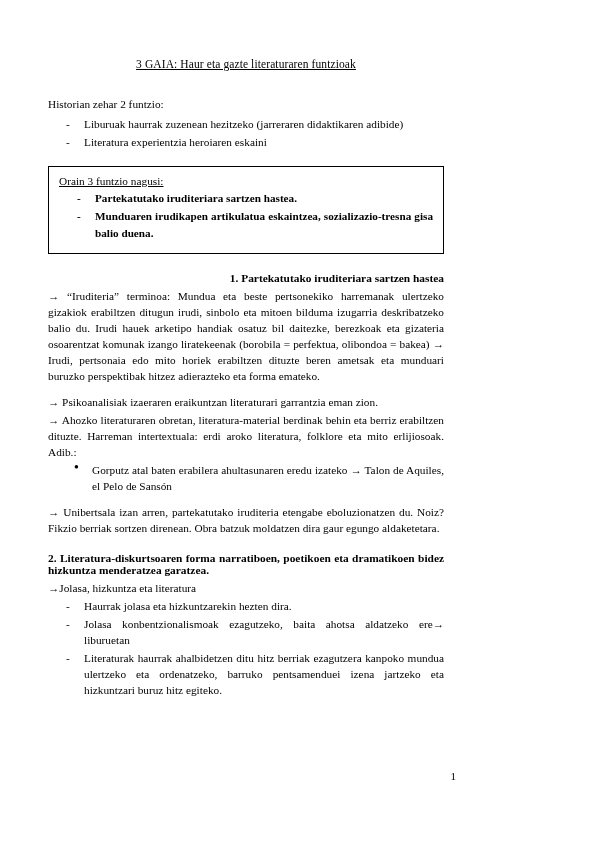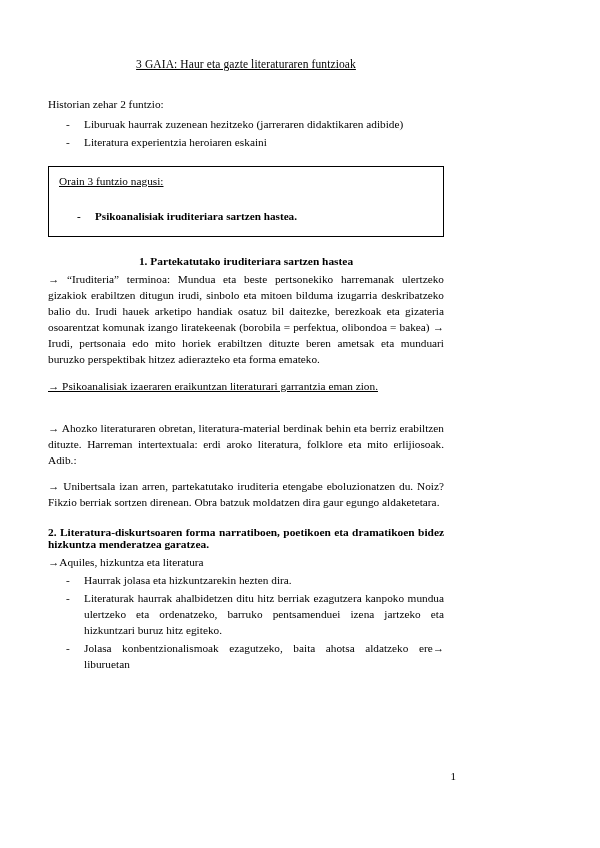--- a/index.html
+++ b/index.html
@@ -70,43 +70,42 @@
     font-size: 8px;
   }
   .box {
     border: 1px solid #000;
     margin: 16px 0 18px 0;
     padding: 8px 10px 10px 10px;
   }
   .box-head {
     font-size: 11.3px;
     text-decoration: underline;
-    margin-bottom: 21px;
+    margin-bottom: 3px;
   }
   .box ul.dash > li {
     font-weight: bold;
     font-size: 11.2px;
     line-height: 1.45;
     margin-bottom: 2px;
   }
   h2.sec {
     font-size: 11.4px;
     font-weight: bold;
     margin: 16px 0 4px 0;
-    text-align: center;
+    text-align: right;
   }
   h2.sec.just {
     text-align: justify;
   }
   .para {
     margin-bottom: 10px;
   }
   .arrow-para {
-    margin-bottom: 26px;
-    text-decoration: underline;
+    margin-bottom: 2px;
   }
   .tight {
     margin-bottom: 2px;
   }
   .page-number {
     position: absolute;
     right: 40px;
     bottom: 66px;
     font-size: 11px;
   }
@@ -121,42 +120,44 @@
   <p class="intro-line">Historian zehar 2 funtzio:</p>
 
   <ul class="dash">
     <li>Liburuak haurrak zuzenean hezitzeko (jarreraren didaktikaren adibide)</li>
     <li>Literatura experientzia heroiaren eskaini</li>
   </ul>
 
   <div class="box">
     <div class="box-head">Orain 3 funtzio nagusi:</div>
     <ul class="dash">
-      <li>Psikoanalisiak iruditeriara sartzen hastea.</li>
+      <li>Partekatutako iruditeriara sartzen hastea.</li>
+      <li>Munduaren irudikapen artikulatua eskaintzea, sozializazio-tresna gisa balio duena.</li>
     </ul>
   </div>
 
   <h2 class="sec">1. Partekatutako iruditeriara sartzen hastea</h2>
 
   <p class="para">→ “Iruditeria” terminoa: Mundua eta beste pertsonekiko harremanak ulertzeko gizakiok erabiltzen ditugun irudi, sinbolo eta mitoen bilduma izugarria deskribatzeko balio du. Irudi hauek arketipo handiak osatuz bil daitezke, berezkoak eta gizateria osoarentzat komunak izango liratekeenak (borobila = perfektua, olibondoa = bakea) → Irudi, pertsonaia edo mito horiek erabiltzen dituzte beren ametsak eta munduari buruzko perspektibak hitzez adierazteko eta forma emateko.</p>
 
   <p class="arrow-para">→ Psikoanalisiak izaeraren eraikuntzan literaturari garrantzia eman zion.</p>
 
   <p class="tight">→ Ahozko literaturaren obretan, literatura-material berdinak  behin eta berriz erabiltzen dituzte. Harreman intertextuala: erdi aroko literatura, folklore eta mito erlijiosoak. Adib.:</p>
 
   <ul class="bullet">
+    <li>Gorputz atal baten erabilera ahultasunaren eredu izateko → Talon de Aquiles, el Pelo de Sansón</li>
   </ul>
 
   <p class="para" style="margin-top:10px;">→ Unibertsala izan arren, partekatutako iruditeria etengabe eboluzionatzen du. Noiz? Fikzio berriak sortzen direnean. Obra batzuk moldatzen dira gaur egungo aldaketetara.</p>
 
   <h2 class="sec just">2. Literatura-diskurtsoaren forma narratiboen, poetikoen eta dramatikoen bidez hizkuntza menderatzea garatzea.</h2>
 
-  <p class="tight">→Aquiles, hizkuntza eta literatura</p>
+  <p class="tight">→Jolasa, hizkuntza eta literatura</p>
 
   <ul class="dash">
     <li>Haurrak jolasa eta hizkuntzarekin hezten dira.</li>
+    <li>Jolasa konbentzionalismoak ezagutzeko, baita   ahotsa aldatzeko ere→ liburuetan</li>
     <li>Literaturak haurrak ahalbidetzen ditu hitz berriak ezagutzera kanpoko mundua ulertzeko eta ordenatzeko, barruko pentsamenduei izena jartzeko eta hizkuntzari buruz hitz egiteko.</li>
-    <li>Jolasa konbentzionalismoak ezagutzeko, baita   ahotsa aldatzeko ere→ liburuetan</li>
   </ul>
 
   <div class="page-number">1</div>
 
 </div>
 
 </body></html>

